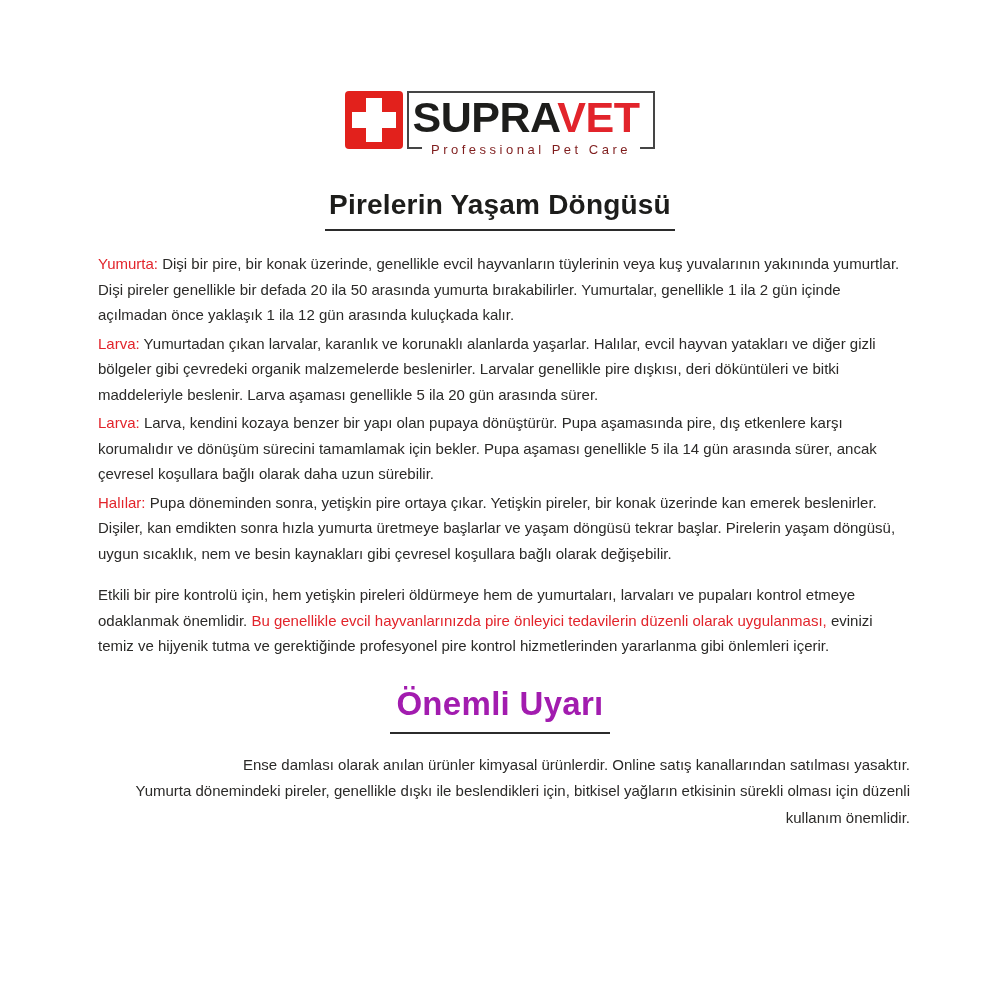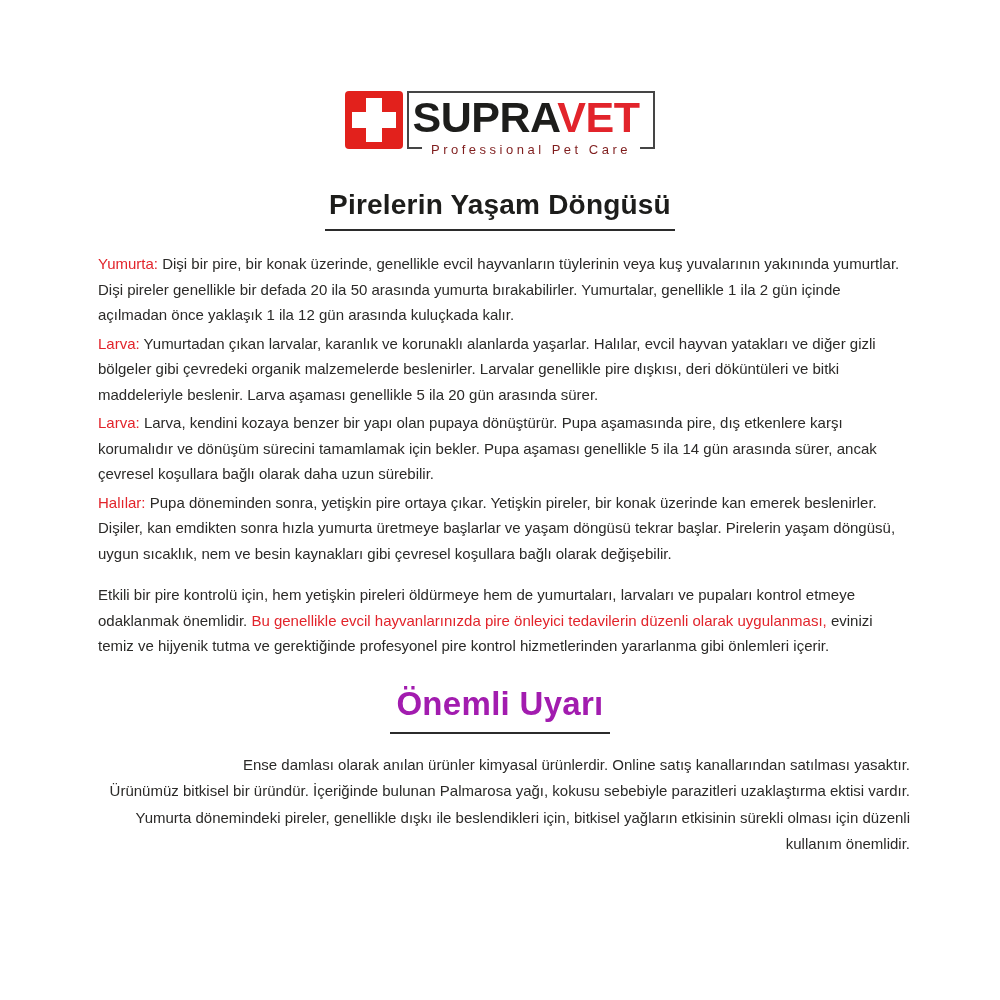--- a/index.html
+++ b/index.html
@@ -103,17 +103,16 @@
       <p class="stage"><span class="red">Halılar:</span> <span>Pupa döneminden sonra, yetişkin pire ortaya çıkar. Yetişkin pireler, bir konak üzerinde kan emerek beslenirler. Dişiler, kan emdikten sonra hızla yumurta üretmeye başlarlar ve yaşam döngüsü tekrar başlar. Pirelerin yaşam döngüsü, uygun sıcaklık, nem ve besin kaynakları gibi çevresel koşullara bağlı olarak değişebilir.</span></p>
     </div>
 
     <p class="conclusion"><span>Etkili bir pire kontrolü için, hem yetişkin pireleri öldürmeye hem de yumurtaları, larvaları ve pupaları kontrol etmeye odaklanmak önemlidir. </span><span class="red">Bu genellikle evcil hayvanlarınızda pire önleyici tedavilerin düzenli olarak uygulanması,</span><span> evinizi temiz ve hijyenik tutma ve gerektiğinde profesyonel pire kontrol hizmetlerinden yararlanma gibi önlemleri içerir.</span></p>
   </section>
 
   <h2 class="h2"><span class="underlined">Önemli Uyarı</span></h2>
 
   <section class="warning-lines">
     <p>Ense damlası olarak anılan ürünler kimyasal ürünlerdir. Online satış kanallarından satılması yasaktır.</p>
-    <p>Ürünümüz bitkisel bir üründür. İçeriğinde bulunan Palmarosa yağı, kokusu sebebiyle parazitleri uzaklaştırma ektisi vardır.</p>
     <p>Yumurta dönemindeki pireler, genellikle dışkı ile beslendikleri için, bitkisel yağların etkisinin sürekli olması için düzenli kullanım önemlidir.</p>
   </section>
 
 </div>
 
 </body></html>

